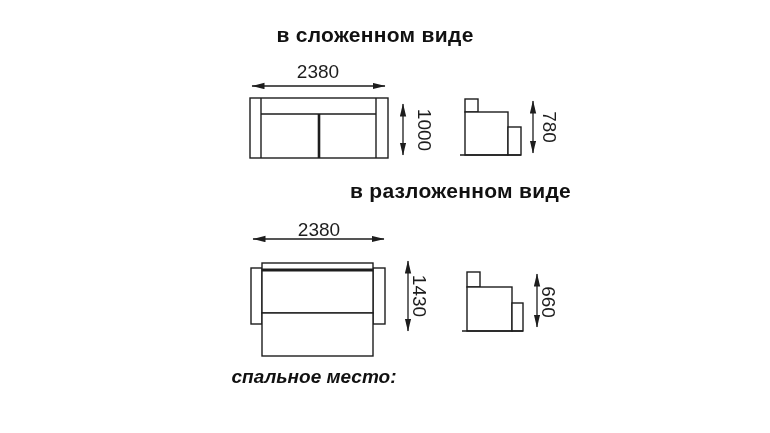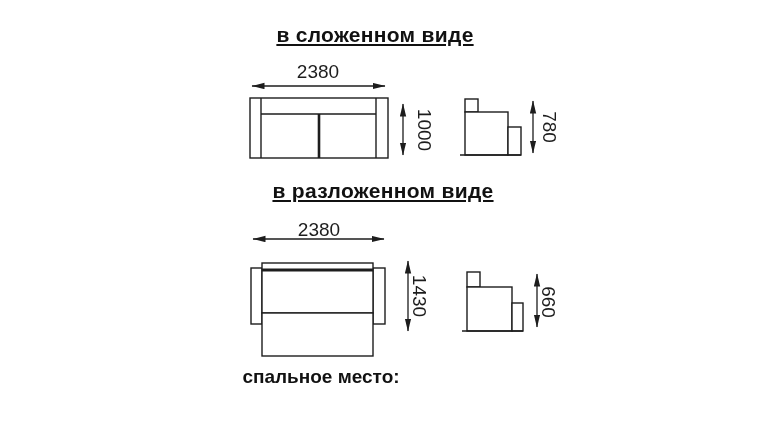--- a/index.html
+++ b/index.html
@@ -7,21 +7,21 @@
     position: relative;
     width: 770px; height: 433px;
     background: #ffffff;
     font-family: "Liberation Sans", sans-serif;
     color: #111111;
     overflow: hidden;
   }
   .drawing { position:absolute; left:0; top:0; }
   .label { position:absolute; text-align:center; white-space:nowrap; }
   .section-title {
-    font-size: 21px; font-weight: bold; letter-spacing: 0.3px; text-decoration: underline;
+    font-size: 21px; font-weight: bold; letter-spacing: 0.3px;
   }
   .dim-label {
     font-size: 19px; font-weight: normal; color:#1d1d1d;
   }
   .dim-label.vertical {
     width: 80px; height: 20px; line-height: 20px;
     transform: rotate(90deg);
     transform-origin: center center;
   }
   .caption { line-height: 21px; }
@@ -102,25 +102,25 @@
   </svg>
 
   <div class="label section-title" style="left:175px; top:23px; width:400px;">в сложенном виде</div>
 
   <div class="label dim-label" style="left:278px; top:61px; width:80px;">2380</div>
 
   <div class="label dim-label vertical" style="left:384px; top:120px;">1000</div>
 
   <div class="label dim-label vertical" style="left:509px; top:117px;">780</div>
 
-  <div class="label section-title" style="left:183px; top:179px; width:400px;">в разложенном виде</div>
+  <div class="label section-title" style="left:171px; top:179px; width:400px;text-align:right;">в разложенном виде</div>
 
   <div class="label dim-label" style="left:279px; top:219px; width:80px;">2380</div>
 
   <div class="label dim-label vertical" style="left:379px; top:286px;">1430</div>
 
   <div class="label dim-label vertical" style="left:508px; top:292px;">660</div>
 
-  <div class="label caption" style="left:221px; top:366px; width:200px;">
+  <div class="label caption" style="left:214px; top:366px; width:200px;font-style:italic;">
     <div class="cap1">спальное место:</div>
   </div>
 
 </div>
 
 </body></html>

